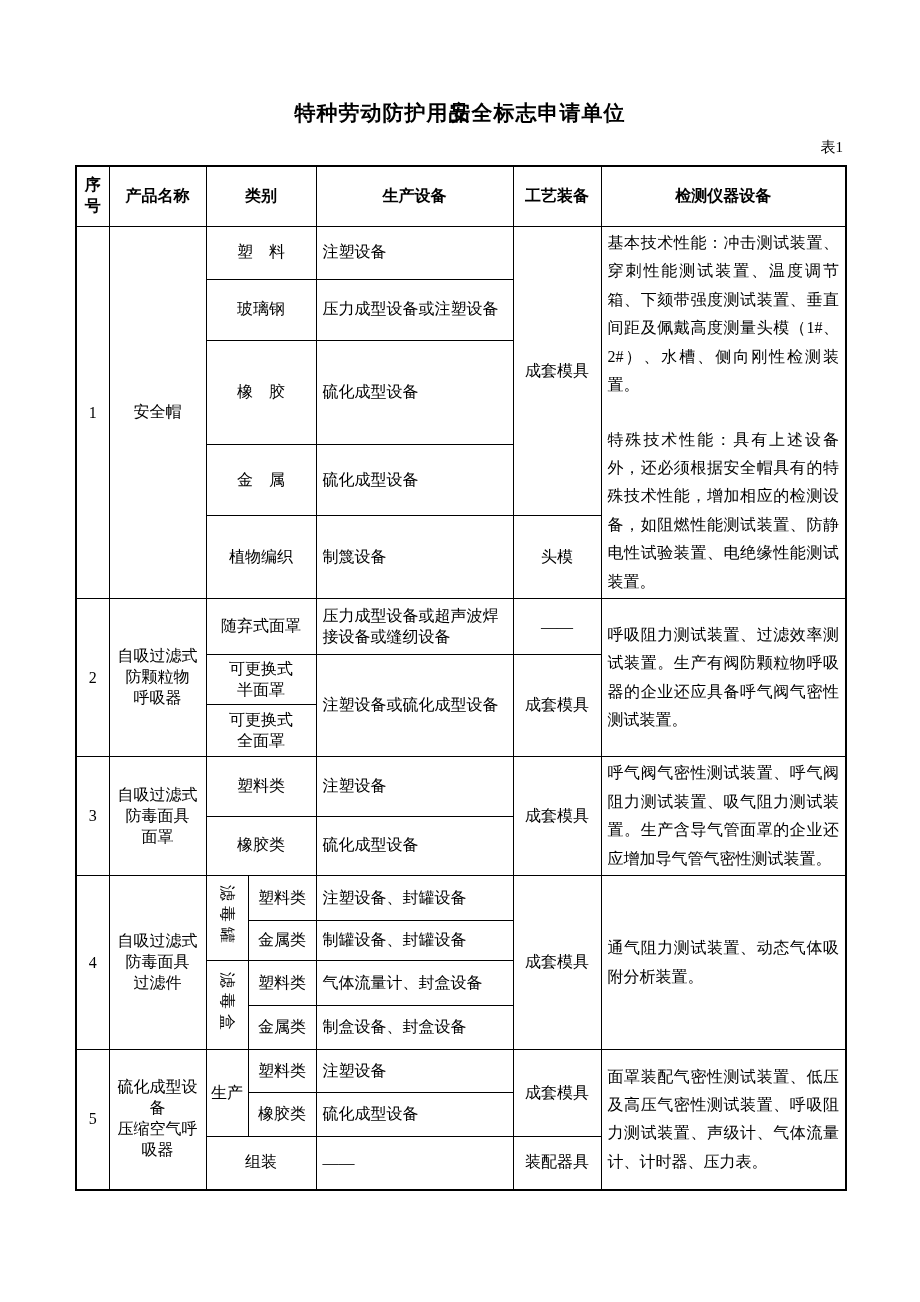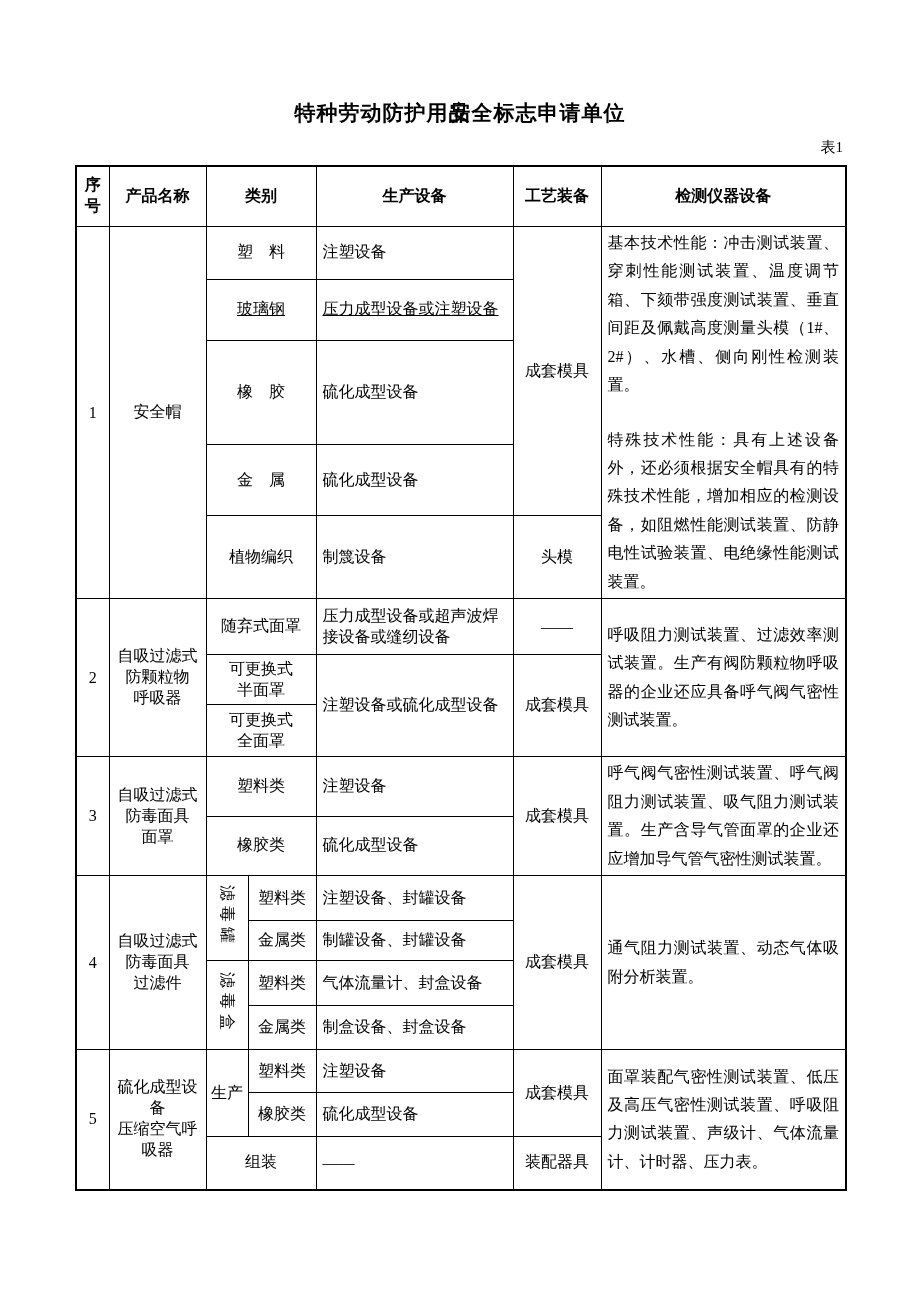--- a/index.html
+++ b/index.html
@@ -61,21 +61,21 @@
   .vert { padding:0; }
   .vert-text {
     writing-mode:vertical-rl;
     text-orientation:sideways;
     display:inline-block;
     line-height:1.1;
     letter-spacing:5px;
   }
 
   tr.h-header { height:60px; }
-  tr.h-r1a { height:41px; } tr.h-r1b { height:47px;text-decoration:underline; } tr.h-r1c { height:81px; }
+  tr.h-r1a { height:41px; } tr.h-r1b { height:47px; } tr.h-r1c { height:81px; }
   tr.h-r1d { height:55px; } tr.h-r1e { height:64px; }
   tr.h-r2a { height:56px; } tr.h-r2b { height:50px; } tr.h-r2c { height:52px; }
   tr.h-r3a { height:46px; } tr.h-r3b { height:46px; }
   tr.h-r4a { height:45px; } tr.h-r4b { height:40px; }
   tr.h-r4c { height:45px; } tr.h-r4d { height:44px; }
   tr.h-r5a { height:43px; } tr.h-r5b { height:44px; } tr.h-r5c { height:53px;font-family:Liberation Serif, serif; }
 </style>
 </head>
 <body>
 

